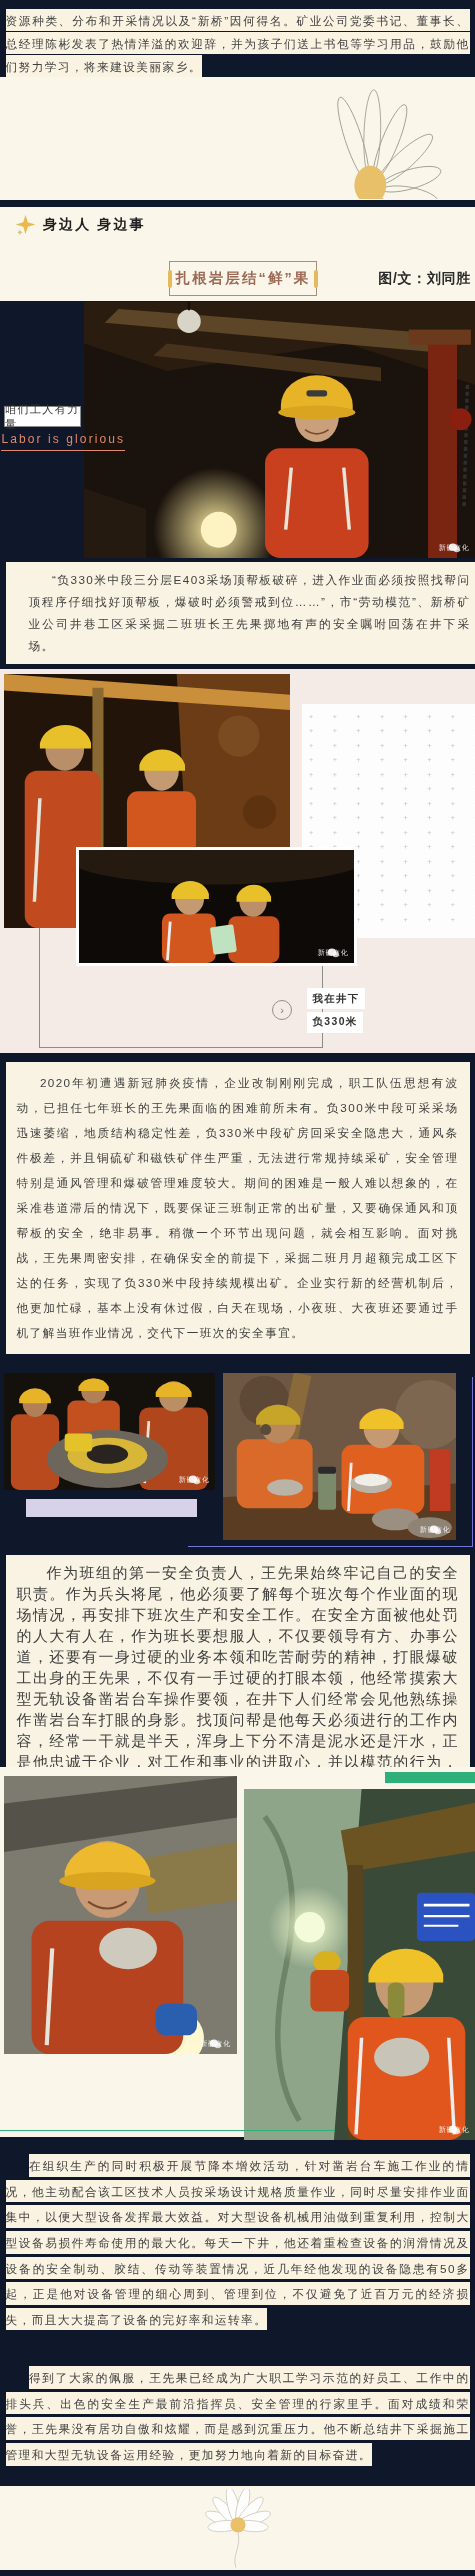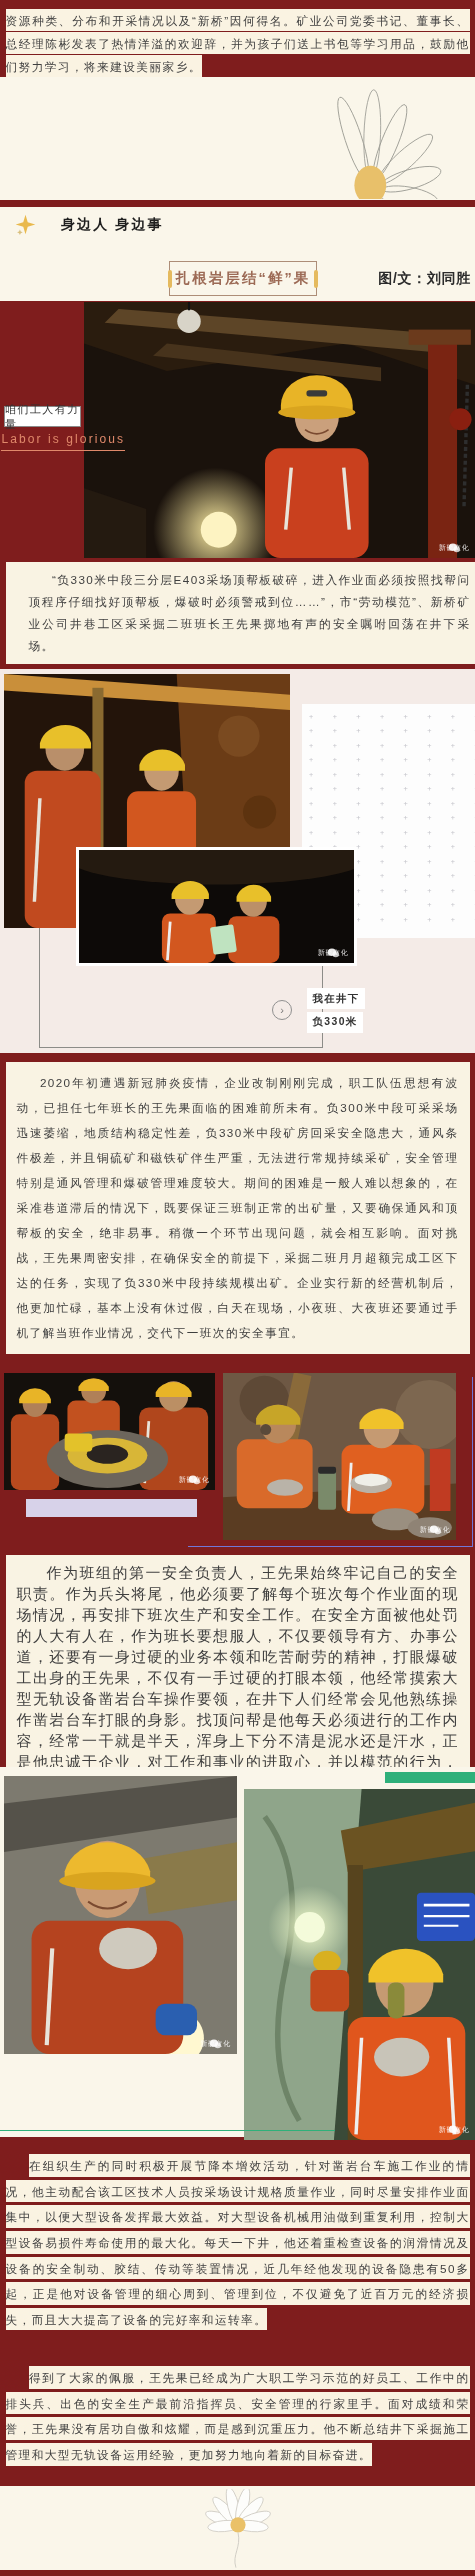--- a/index.html
+++ b/index.html
@@ -1,27 +1,27 @@
 <!DOCTYPE html>
 <html style="font-size:11px"><head>
 <meta charset="utf-8">
 <style>
   html,body{margin:0;padding:0;background:#ffffff;}
-  .page{position:relative;width:475px;height:2576px;margin:0 auto;background:#7f1d1d;
+  .page{position:relative;width:475px;height:2576px;margin:0 auto;background:#0f172a;
         font-family:"Liberation Sans","DejaVu Sans",sans-serif;color:#3d3d3d;overflow:hidden;}
   .abs{position:absolute;}
   
   .body-text{font-size:11.7px;letter-spacing:1.4px;text-align:justify;color:#3f3f3f;}
   .indent{text-indent:2em;margin:0;}
   .hl{background:#faf3e2;padding:4.8px 0;box-decoration-break:clone;-webkit-box-decoration-break:clone;}
   .panel{background:#f9f3e3;}
   .band{background:#faf6ea;}
   .pink-band{background:#f4ebe7;}
   
-  .sec-header{display:flex;align-items:center;gap:25px;}
+  .sec-header{display:flex;align-items:center;gap:7px;}
   .sec-header .txt{font-size:14px;font-weight:bold;color:#1f1f1f;letter-spacing:2.1px;}
   .byline{font-size:14px;font-weight:bold;color:#2b2b2b;text-align:right;letter-spacing:0.7px;margin-top:27px;}
   .title-box{border:0.7px solid #ad8d77;background:transparent;display:flex;align-items:center;justify-content:center;}
   .title-box .txt{font-size:14.5px;font-weight:bold;color:#9c6a55;letter-spacing:2.1px;}
   .gold-bar{width:4.1px;height:18px;background:#e5ba5e;border-radius:2.1px;}
   
   .photo{overflow:hidden;background:#17120d;}
   .photo svg{position:absolute;left:0;top:0;width:100%;height:100%;}
   .wm{position:absolute;right:5.5px;bottom:5.5px;display:flex;align-items:center;gap:2.8px;
       color:rgba(255,255,255,.85);font-size:7px;letter-spacing:0.7px;z-index:5;}

